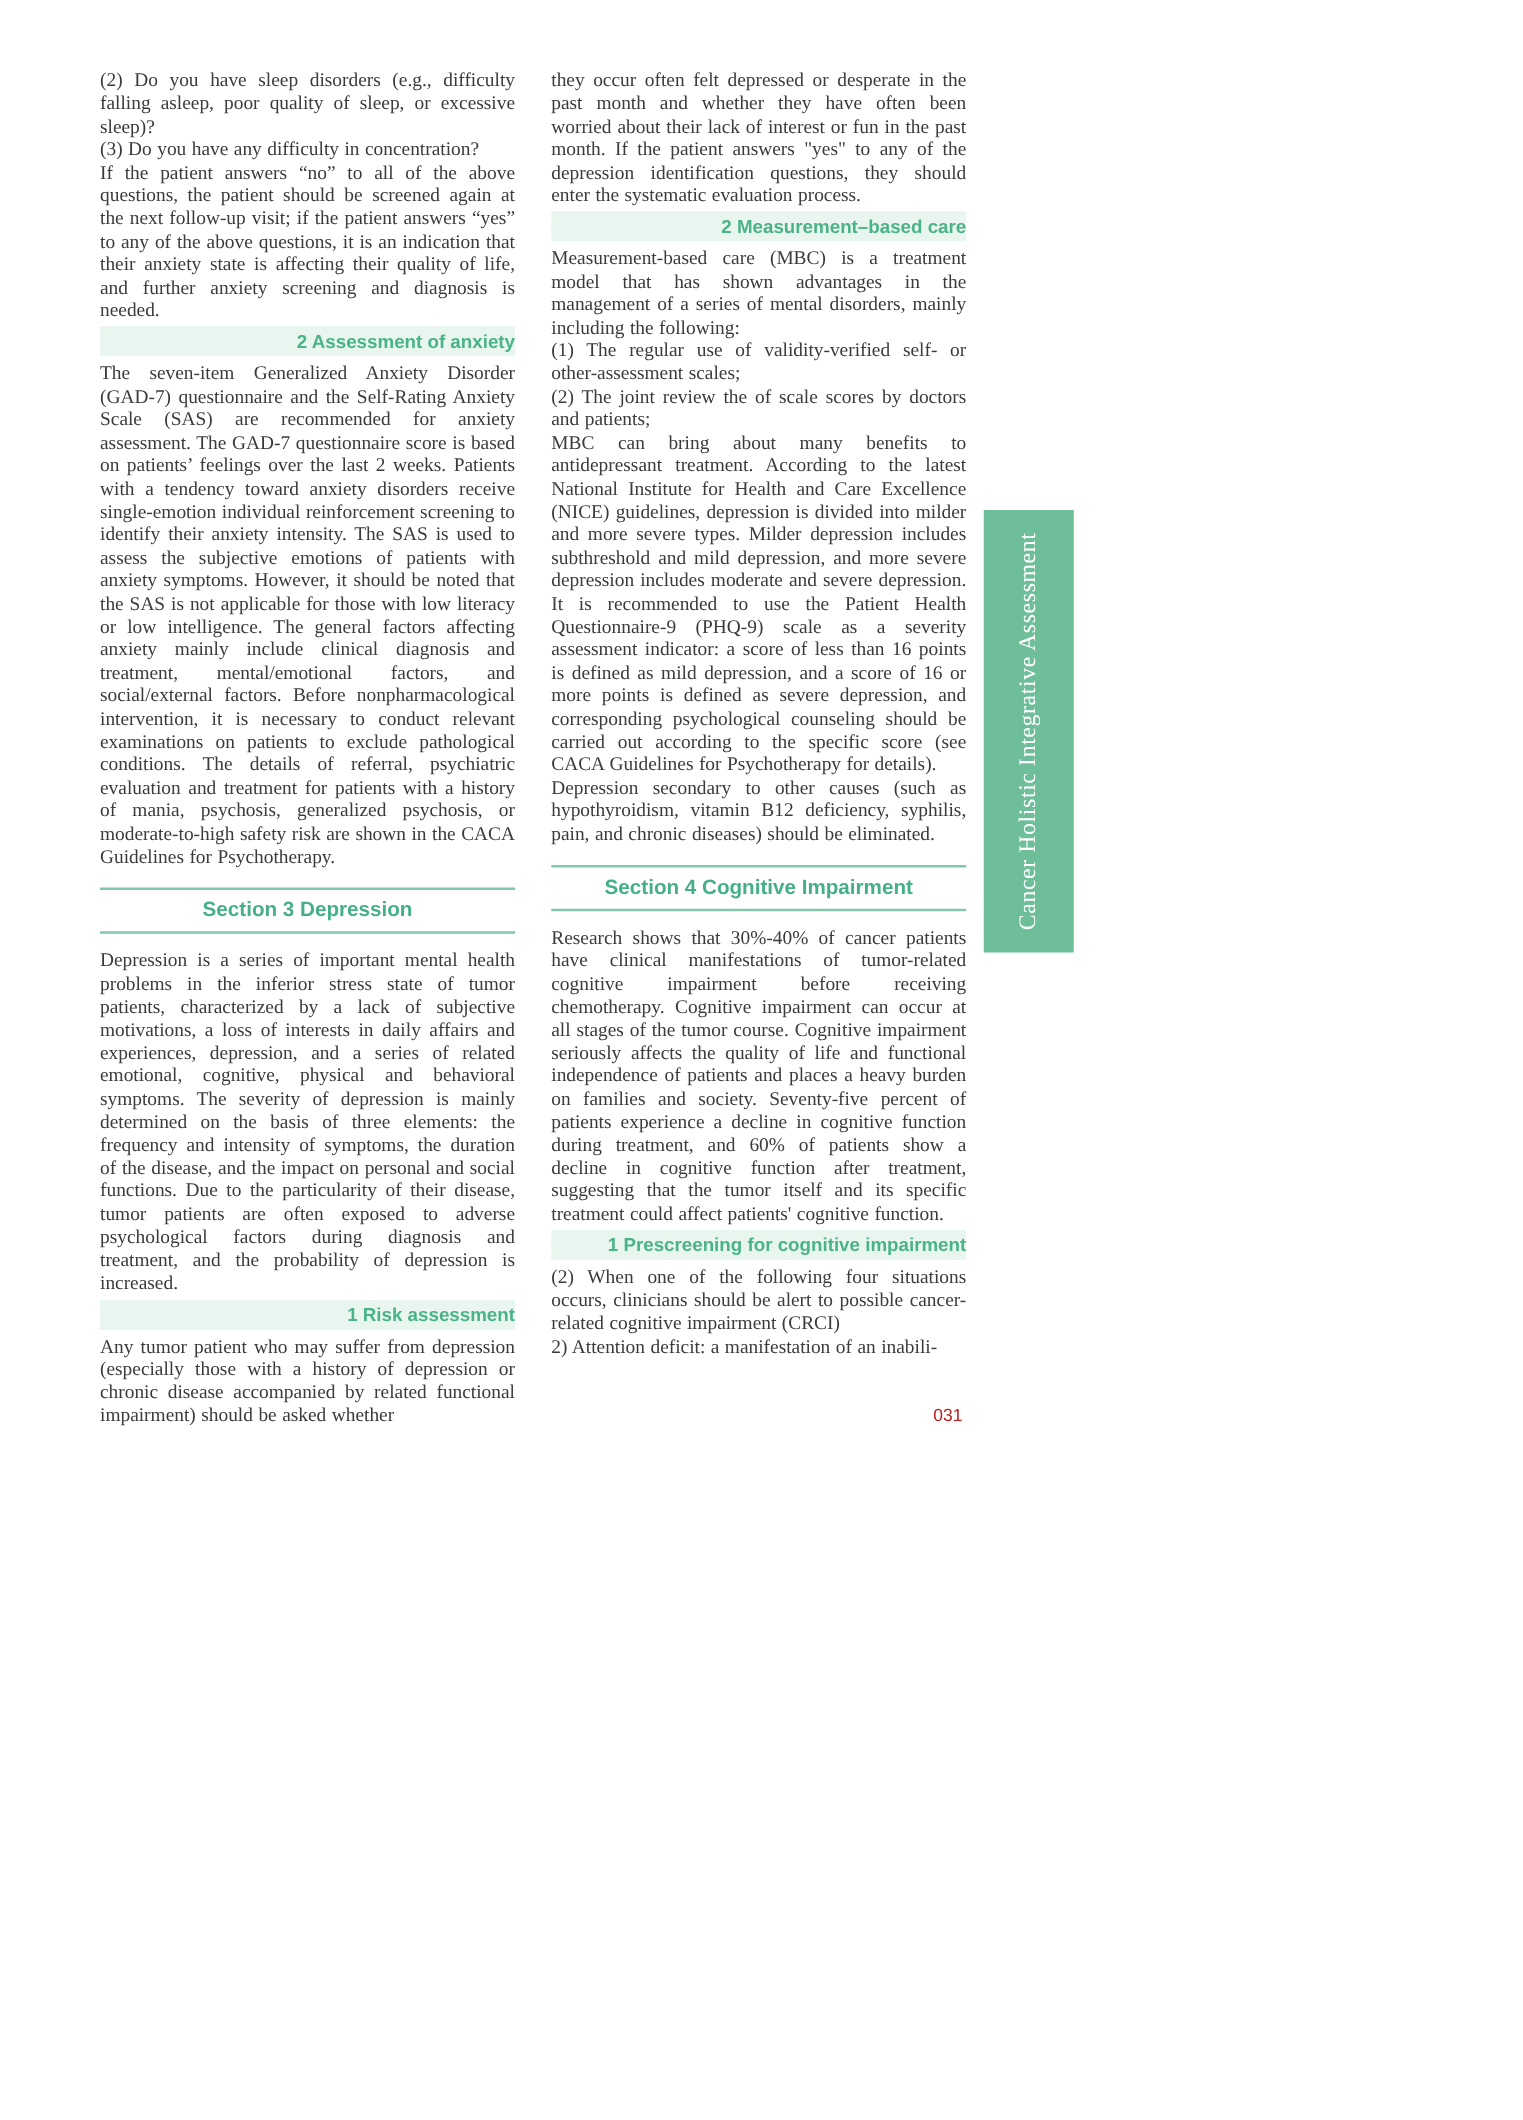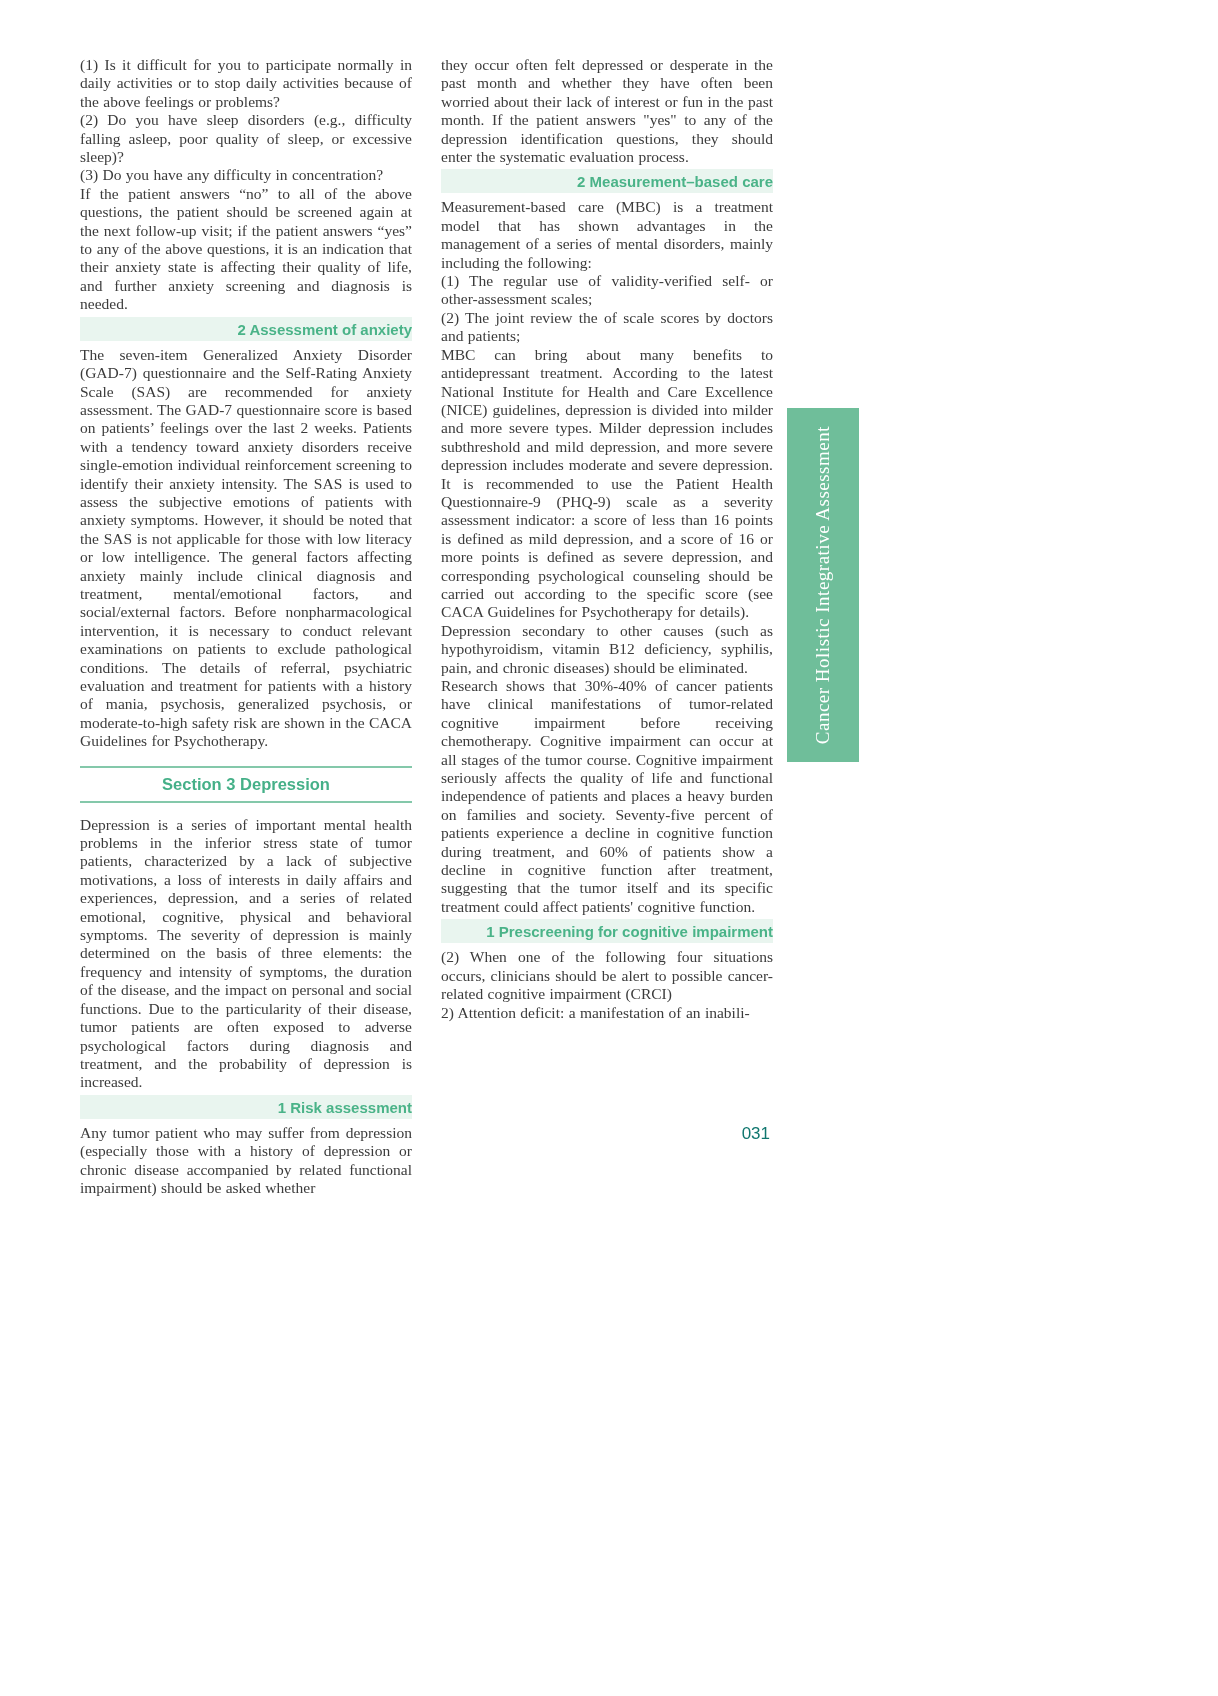--- a/index.html
+++ b/index.html
@@ -67,31 +67,30 @@
     letter-spacing: 0.5px;
     white-space: nowrap;
   }
   .page-num {
     position: absolute;
     left: 690px;
     top: 1124px;
     width: 80px;
     text-align: right;
     font-family: "Liberation Sans", sans-serif;
-    font-size: 17px;
-    color: #0f766e;
+    font-size: 14px;
+    color: #b91c1c;
   }
 </style>
 </head>
 <body>
 
 <div class="page">
 
   <div class="col col-left">
-    <p class="body">(1) Is it difficult for you to participate normally in daily activities or to stop daily activities because of the above feelings or problems?</p>
     <p class="body">(2) Do you have sleep disorders (e.g., difficulty falling asleep, poor quality of sleep, or excessive sleep)?</p>
     <p class="body">(3) Do you have any difficulty in concentration?</p>
     <p class="body">If the patient answers “no” to all of the above questions, the patient should be screened again at the next follow-up visit; if the patient answers “yes” to any of the above questions, it is an indication that their anxiety state is affecting their quality of life, and further anxiety screening and diagnosis is needed.</p>
 
     <div class="subhead">2 Assessment of anxiety</div>
 
     <p class="body">The seven-item Generalized Anxiety Disorder (GAD-7) questionnaire and the Self-Rating Anxiety Scale (SAS) are recommended for anxiety assessment. The GAD-7 questionnaire score is based on patients’ feelings over the last 2 weeks. Patients with a tendency toward anxiety disorders receive single-emotion individual reinforcement screening to identify their anxiety intensity. The SAS is used to assess the subjective emotions of patients with anxiety symptoms. However, it should be noted that the SAS is not applicable for those with low literacy or low intelligence. The general factors affecting anxiety mainly include clinical diagnosis and treatment, mental/emotional factors, and social/external factors. Before nonpharmacological intervention, it is necessary to conduct relevant examinations on patients to exclude pathological conditions. The details of referral, psychiatric evaluation and treatment for patients with a history of mania, psychosis, generalized psychosis, or moderate-to-high safety risk are shown in the CACA Guidelines for Psychotherapy.</p>
 
     <div class="sectionhead">Section 3 Depression</div>
 
@@ -106,20 +105,21 @@
     <p class="body">they occur often felt depressed or desperate in the past month and whether they have often been worried about their lack of interest or fun in the past month. If the patient answers "yes" to any of the depression identification questions, they should enter the systematic evaluation process.</p>
 
     <div class="subhead">2 Measurement–based care</div>
 
     <p class="body">Measurement-based care (MBC) is a treatment model that has shown advantages in the management of a series of mental disorders, mainly including the following:</p>
     <p class="body">(1) The regular use of validity-verified self- or other-assessment scales;</p>
     <p class="body">(2) The joint review the of scale scores by doctors and patients;</p>
     <p class="body">MBC can bring about many benefits to antidepressant treatment. According to the latest National Institute for Health and Care Excellence (NICE) guidelines, depression is divided into milder and more severe types. Milder depression includes subthreshold and mild depression, and more severe depression includes moderate and severe depression. It is recommended to use the Patient Health Questionnaire-9 (PHQ-9) scale as a severity assessment indicator: a score of less than 16 points is defined as mild depression, and a score of 16 or more points is defined as severe depression, and corresponding psychological counseling should be carried out according to the specific score (see CACA Guidelines for Psychotherapy for details).</p>
     <p class="body">Depression secondary to other causes (such as hypothyroidism, vitamin B12 deficiency, syphilis, pain, and chronic diseases) should be eliminated.</p>
 
+    <div class="sectionhead">Section 4 Cognitive Impairment</div>
 
     <p class="body">Research shows that 30%-40% of cancer patients have clinical manifestations of tumor-related cognitive impairment before receiving chemotherapy. Cognitive impairment can occur at all stages of the tumor course. Cognitive impairment seriously affects the quality of life and functional independence of patients and places a heavy burden on families and society. Seventy-five percent of patients experience a decline in cognitive function during treatment, and 60% of patients show a decline in cognitive function after treatment, suggesting that the tumor itself and its specific treatment could affect patients' cognitive function.</p>
 
     <div class="subhead">1 Prescreening for cognitive impairment</div>
 
     <p class="body">(2) When one of the following four situations occurs, clinicians should be alert to possible cancer-related cognitive impairment (CRCI)</p>
     <p class="body">2) Attention deficit: a manifestation of an inabili-</p>
   </div>
 
   <div class="side-tab">

